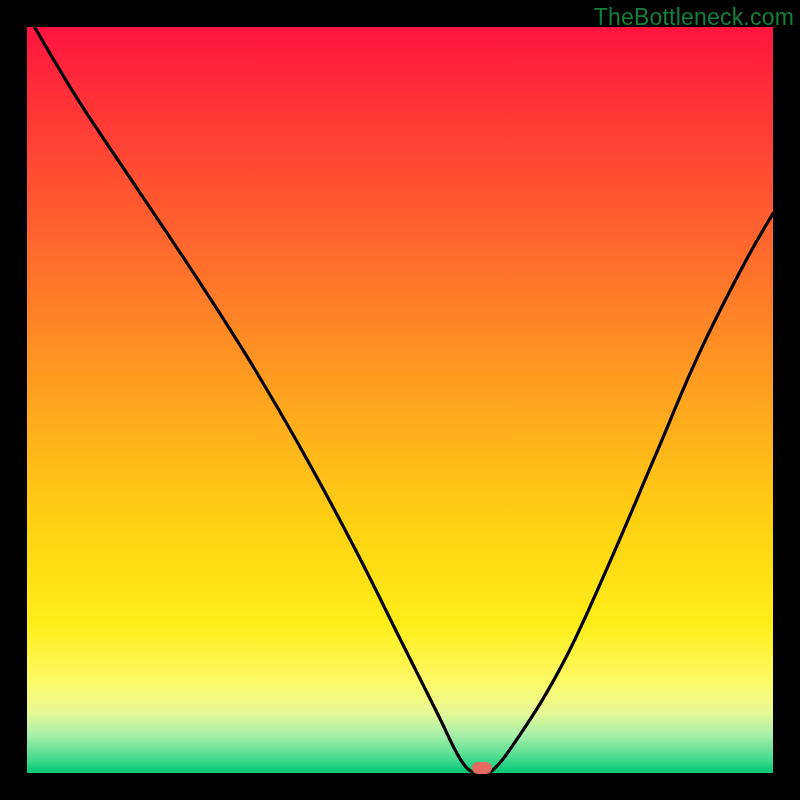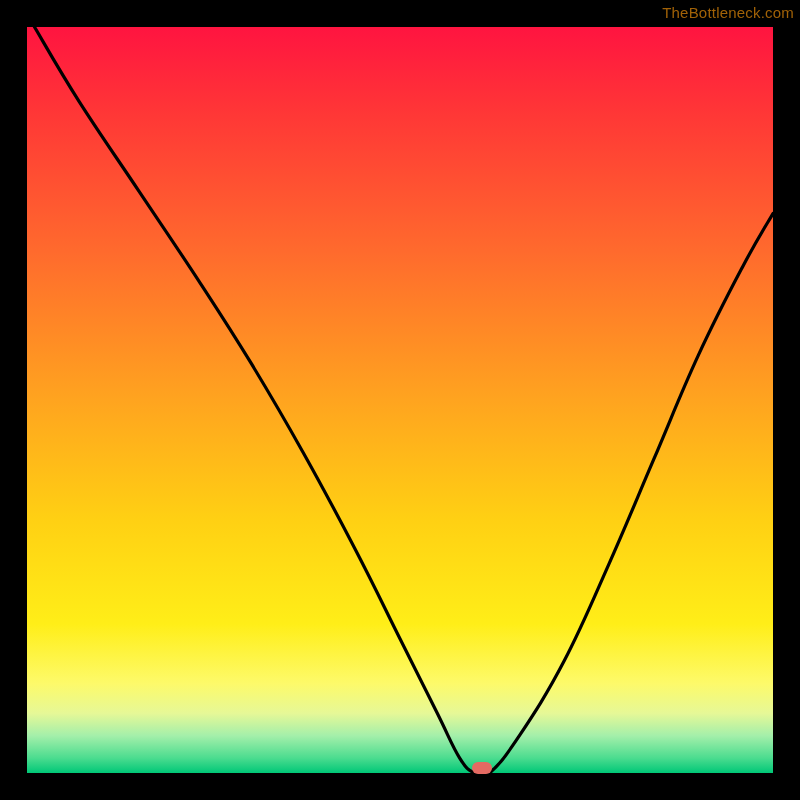--- a/index.html
+++ b/index.html
@@ -38,22 +38,22 @@
       #e6f897 92%,
       #a4efaa 95%,
       #4bdc8f 98%,
       #00c777 100%
     );
   }
   .watermark {
     position: absolute;
     top: 4px;
     right: 6px;
-    color: #a16207;
-    font-size: 15px;
+    color: #15803d;
+    font-size: 23px;
     font-weight: 500;
     letter-spacing: 0.2px;
     user-select: none;
   }
   svg.curve {
     position: absolute;
     left: 0;
     top: 0;
     width: 746px;
     height: 746px;

